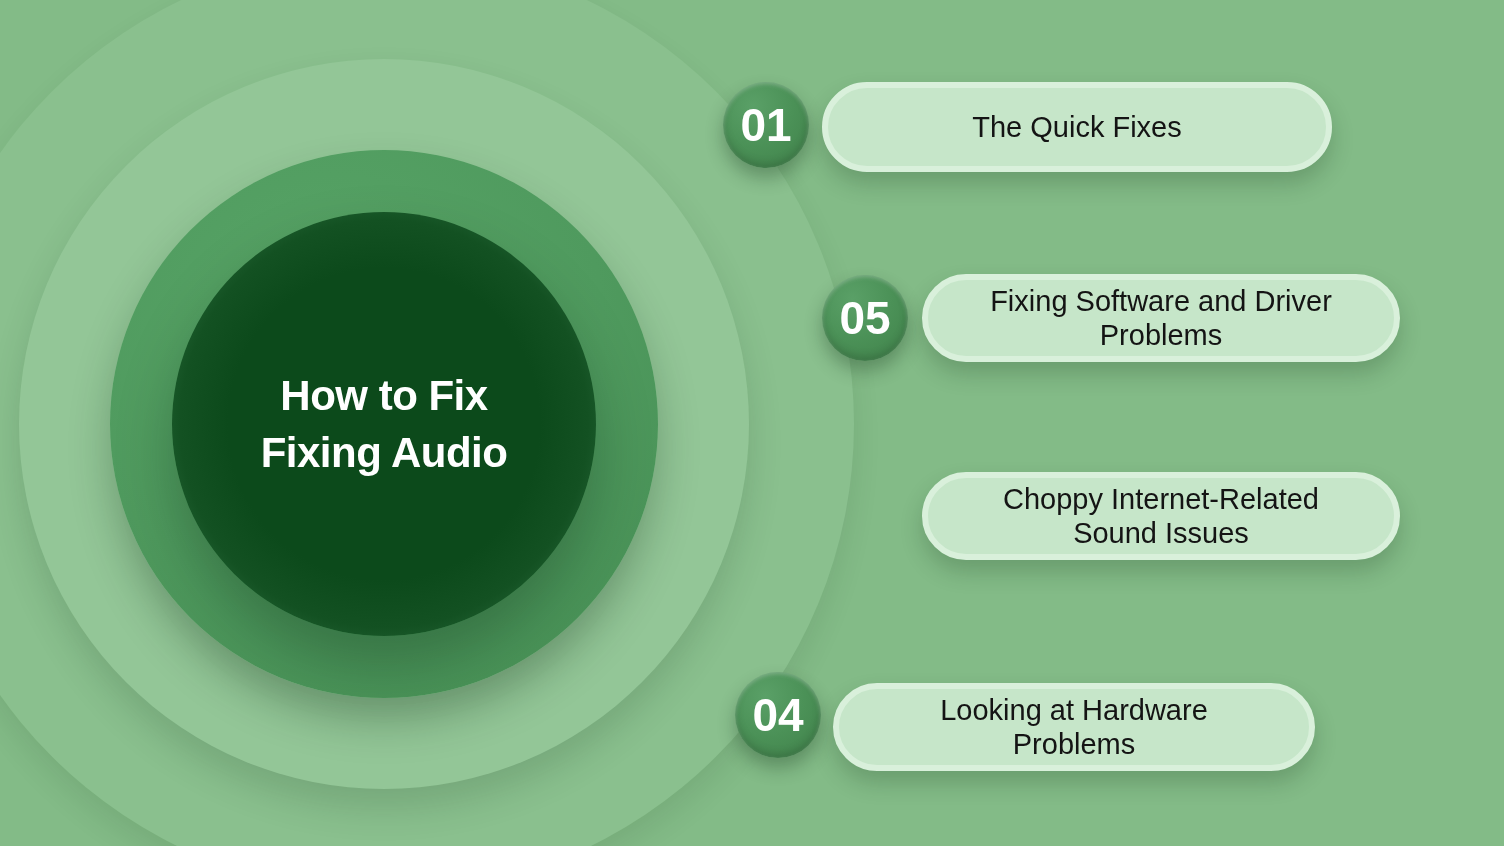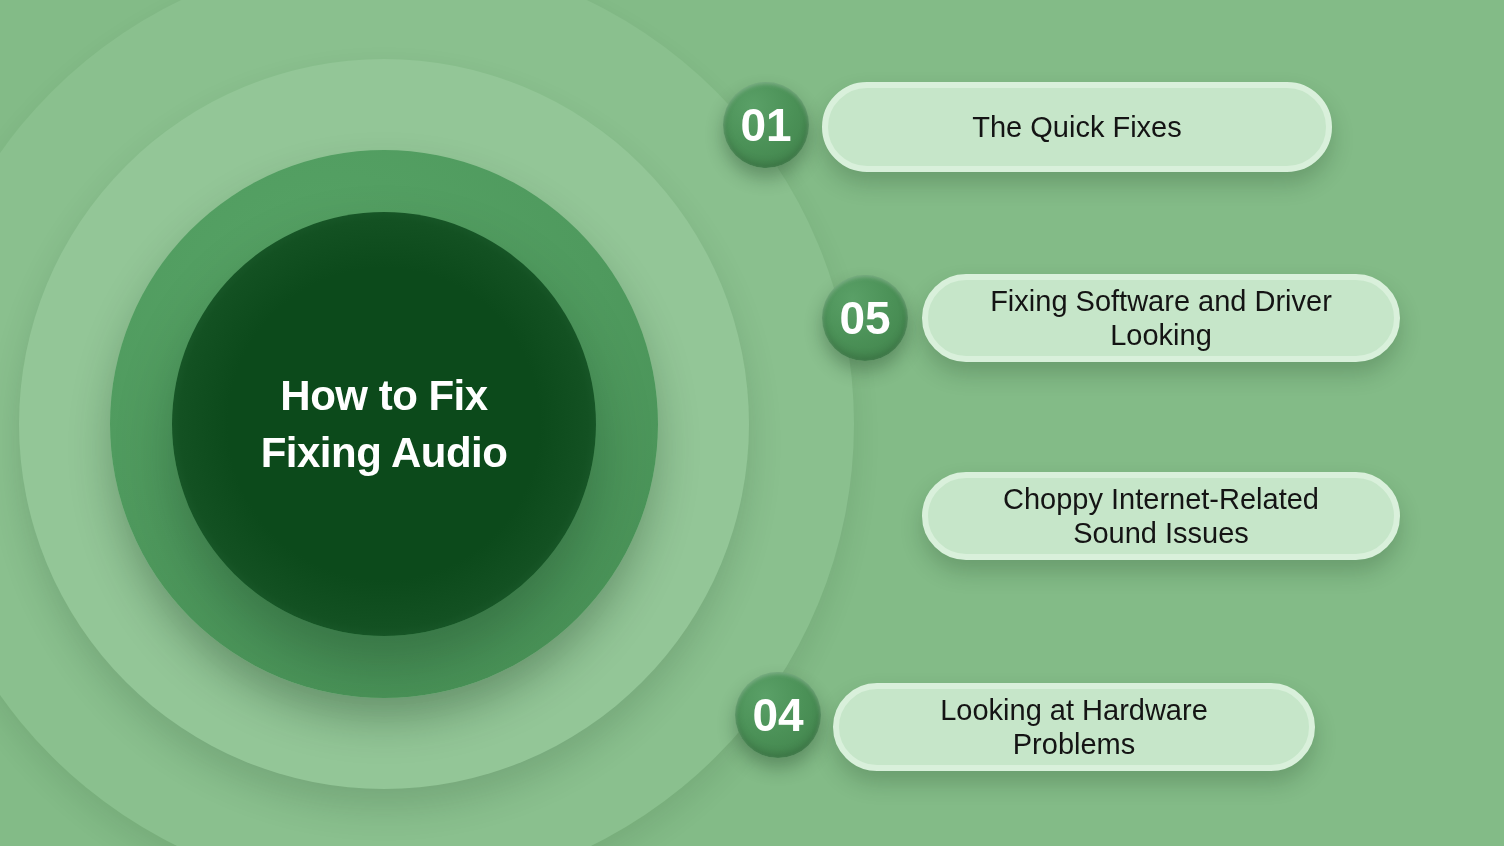--- a/index.html
+++ b/index.html
@@ -125,21 +125,21 @@
     <span>01</span>
   </div>
   <div class="pill p1">
     <span class="pill-text">The Quick Fixes</span>
   </div>
 
   <div class="badge b2">
     <span>05</span>
   </div>
   <div class="pill p2">
-    <span class="pill-text">Fixing Software and Driver Looking</span>
+    <span class="pill-text">Fixing Software and Driver Problems</span>
   </div>
 
   <div class="pill p3">
     <span class="pill-text">Choppy Internet-Related Sound Issues</span>
   </div>
 
   <div class="badge b4">
     <span>04</span>
   </div>
   <div class="pill p4">

